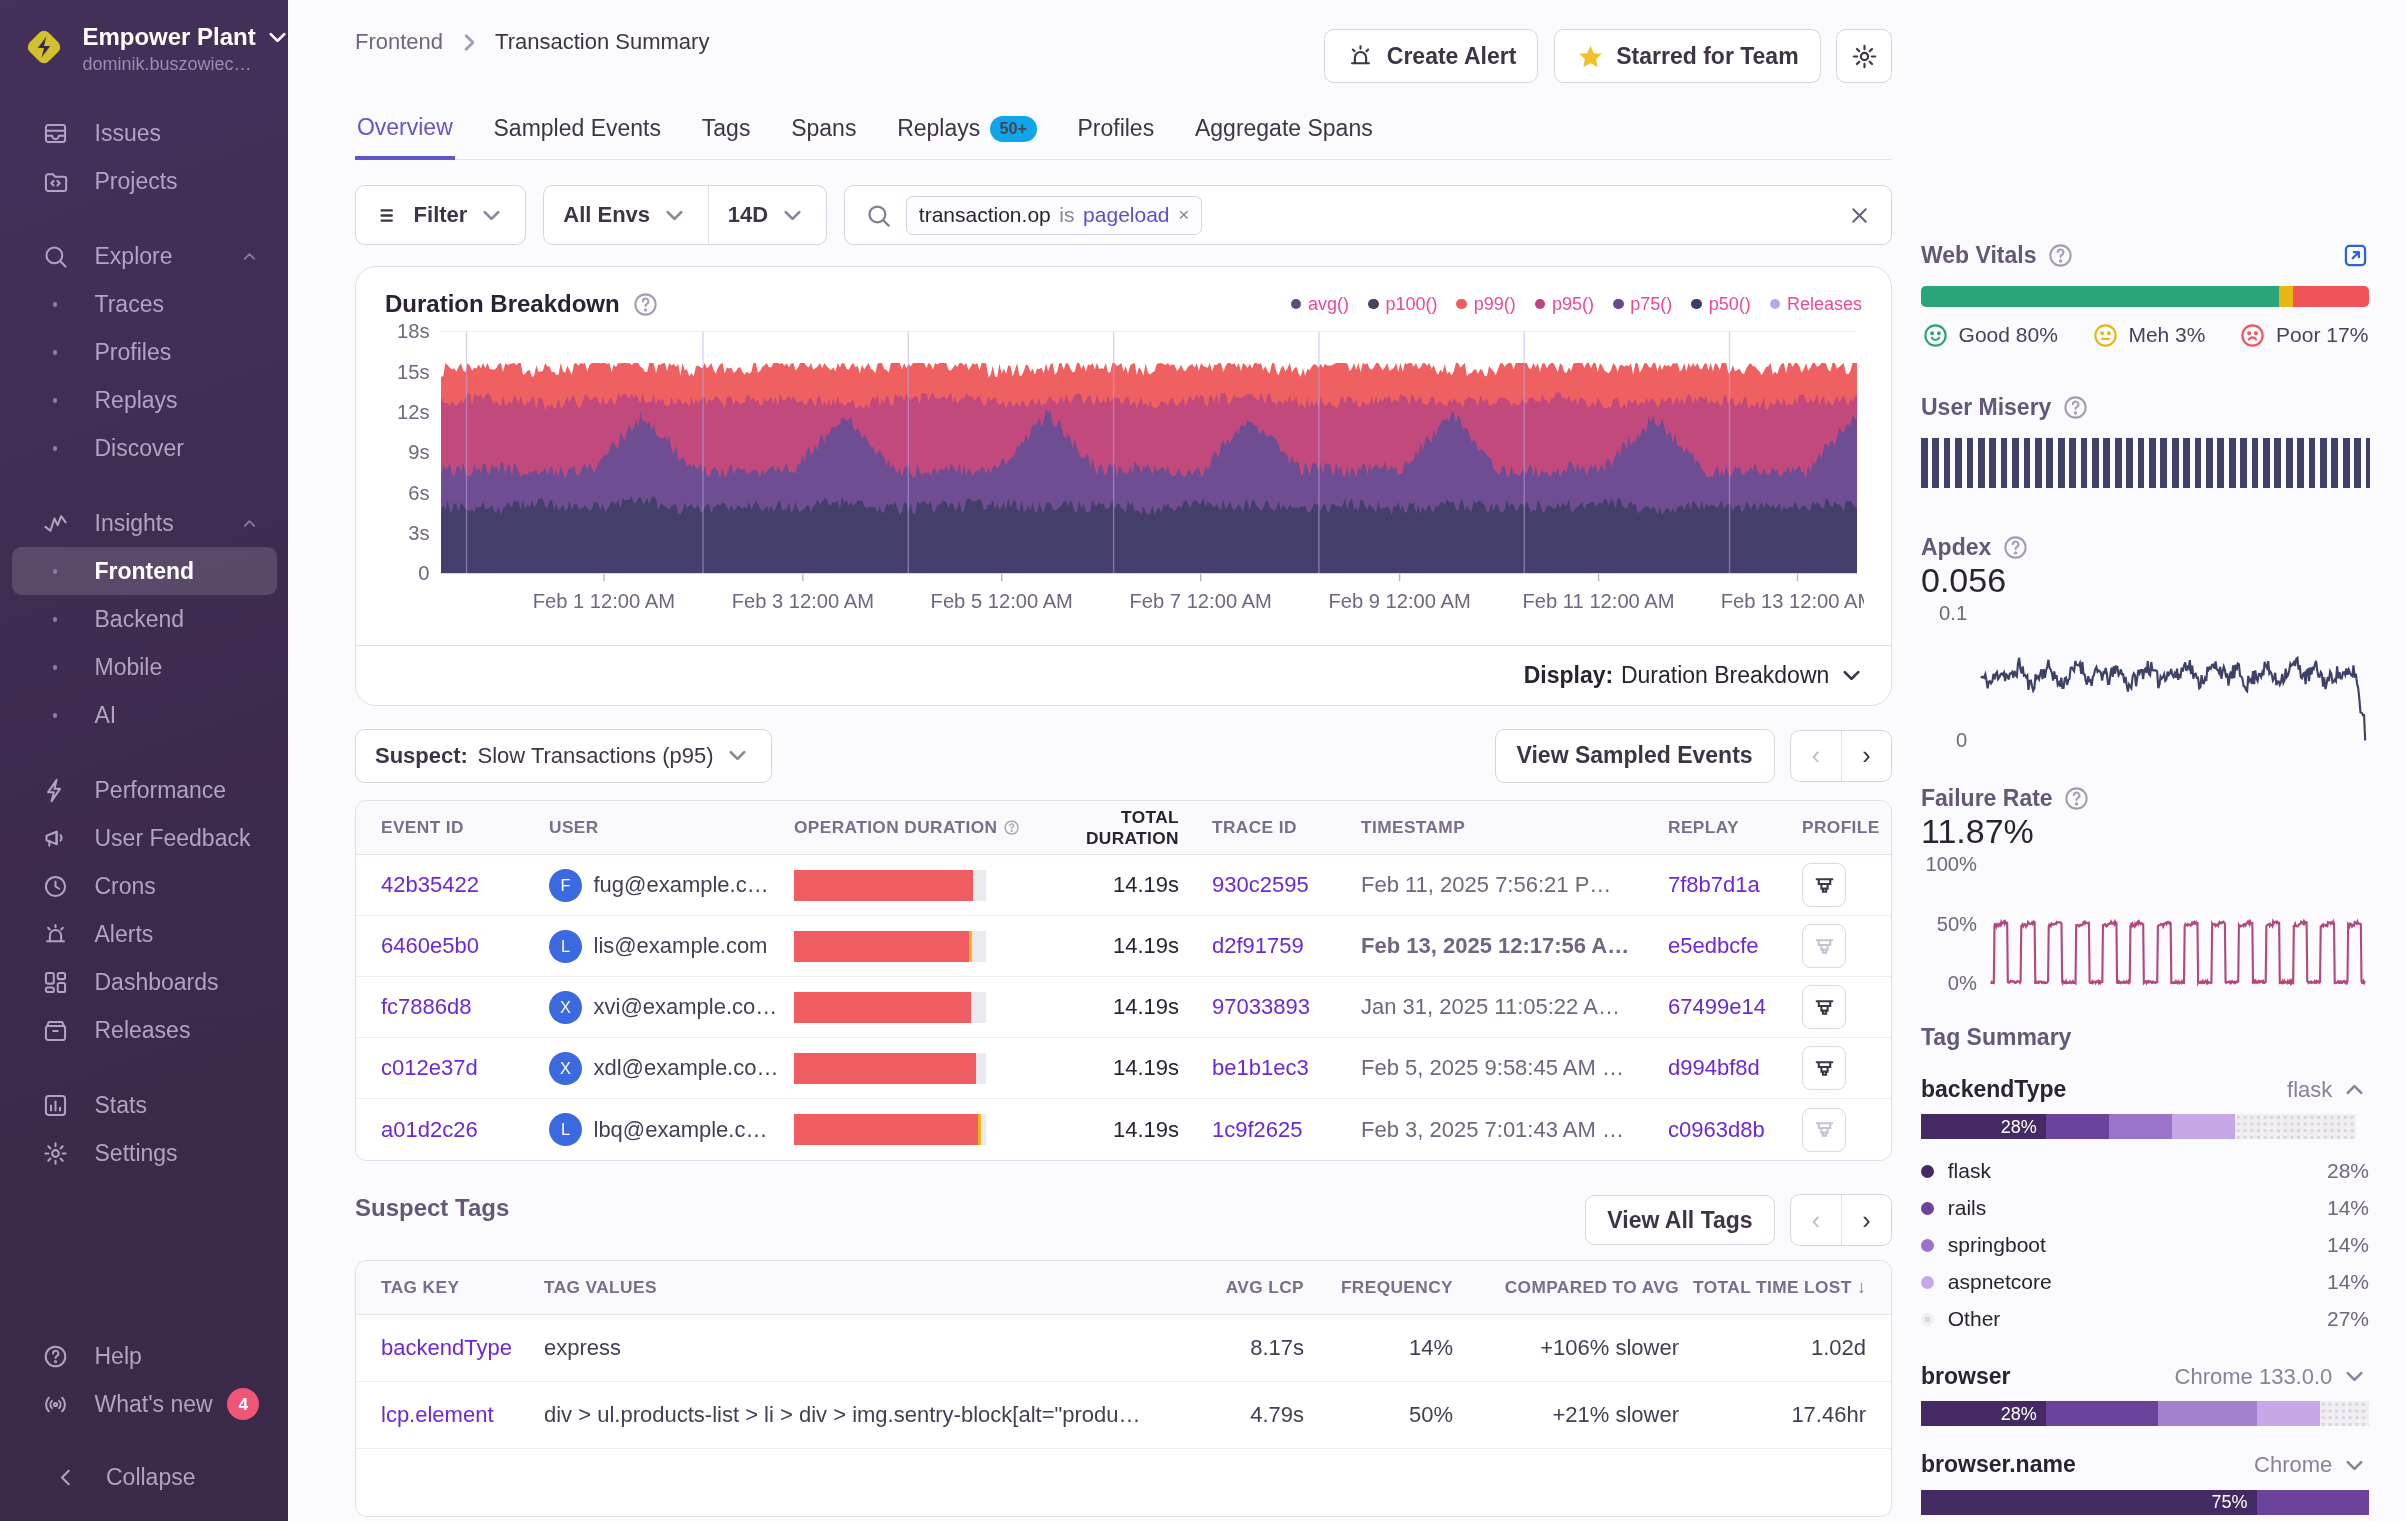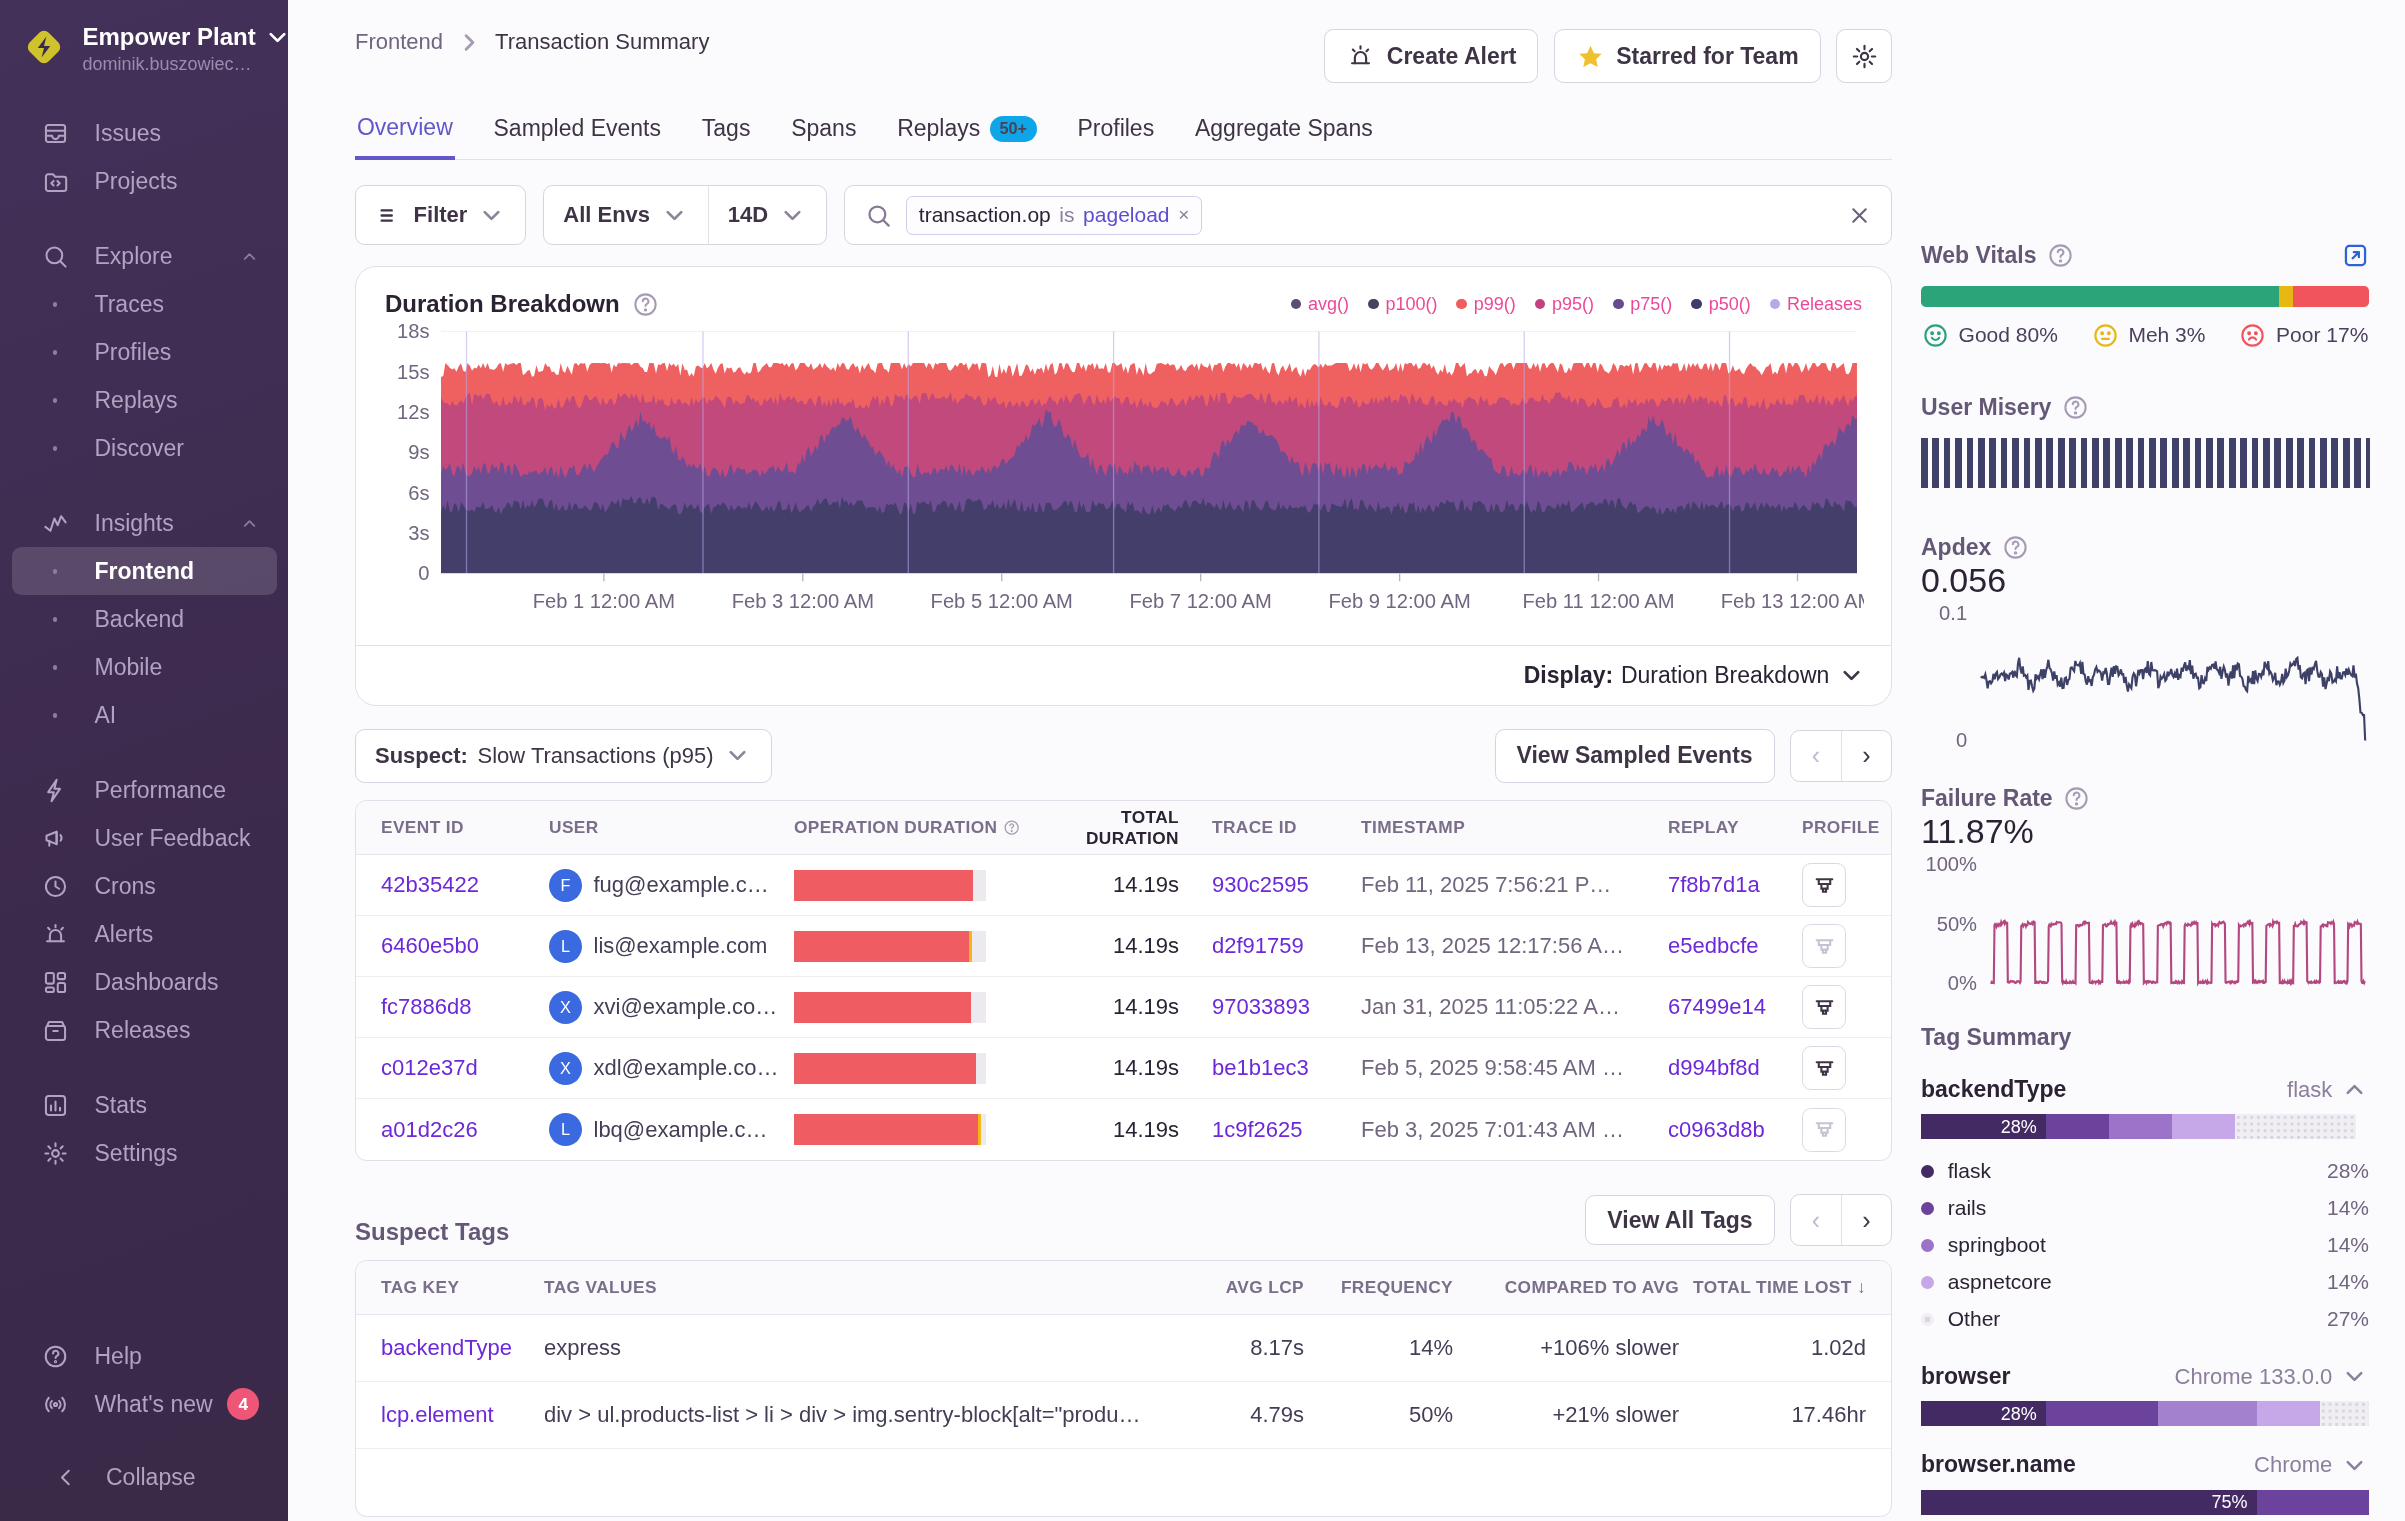--- a/index.html
+++ b/index.html
@@ -90,21 +90,21 @@
   .user-cell { display:flex; align-items:center; gap:11.5px; overflow:hidden; white-space:nowrap; }
   .avatar { width:33px; height:33px; border-radius:50%; background:#3b6ae0; color:#fff; font-size:16.3px;
     display:flex; align-items:center; justify-content:center; flex:0 0 33px; }
   .opbar { width:192px; height:31px; background:#eceaef; display:flex; overflow:hidden; }
   .opbar .seg-red { background:#ef5c61; height:100%; }
   .opbar .seg-yel { background:#f3b71a; height:100%; }
   .num-right { text-align:right; padding-right:33px; color:#2b2233; }
   .profile-btn { width:44px; height:44px; border:1px solid #dcd7e2; border-radius:8.6px; background:#fff;
     display:flex; align-items:center; justify-content:center; cursor:pointer; }
 
-  .section-head { display:flex; align-items:flex-end; margin-top:33px; }
+  .section-head { display:flex; align-items:flex-start; margin-top:33px; }
   .section-title { font-size:24px; color:#655877; font-weight:600; }
   .st-grid { grid-template-columns:163px 1fr 134px 149px 226px 187px; padding:0 25px; }
   .st-grid .num { text-align:right; }
   .sort-arrow { font-size:17.3px; }
 
   
   .rail { width:485px; flex:0 0 485px; padding:242px 37px 0 0; }
   .rail-h { display:flex; align-items:center; gap:9.6px; font-size:23px; font-weight:bold; color:#655877; }
   .rail-h .ext { margin-left:auto; cursor:pointer; display:flex; }
   .vitals-bar { display:flex; height:21px; border-radius:4.8px; overflow:hidden; margin-top:17.3px; }
@@ -625,21 +625,21 @@
             <span>lis@example.com</span>
           </div>
           <div>
             <div class="opbar">
               <div class="seg-red" style="width: 91%;"></div>
               <div class="seg-yel" style="width: 1.6%;"></div>
             </div>
           </div>
           <div class="num-right">14.19s</div>
           <div><a class="link">d2f91759</a></div>
-          <div style="color: rgb(113, 101, 127);">Feb 13, 2025 12:17:56 A…</div>
+          <div style="color: rgb(113, 101, 127); font-weight: bold;">Feb 13, 2025 12:17:56 A…</div>
           <div><a class="link">e5edbcfe</a></div>
           <div>
             <button class="profile-btn">
               <svg width="25" height="25" viewBox="0 0 24 24" fill="none" stroke="#c7c1d1" stroke-width="2" stroke-linecap="round">
                 <path d="M4.5 6h15M6.5 6v4.5h11V6M9 10.5V15h6v-4.5M10.5 15v3h3v-3"></path>
               </svg>
             </button>
           </div>
         </div>
         <div class="tbl-row ev-grid">

